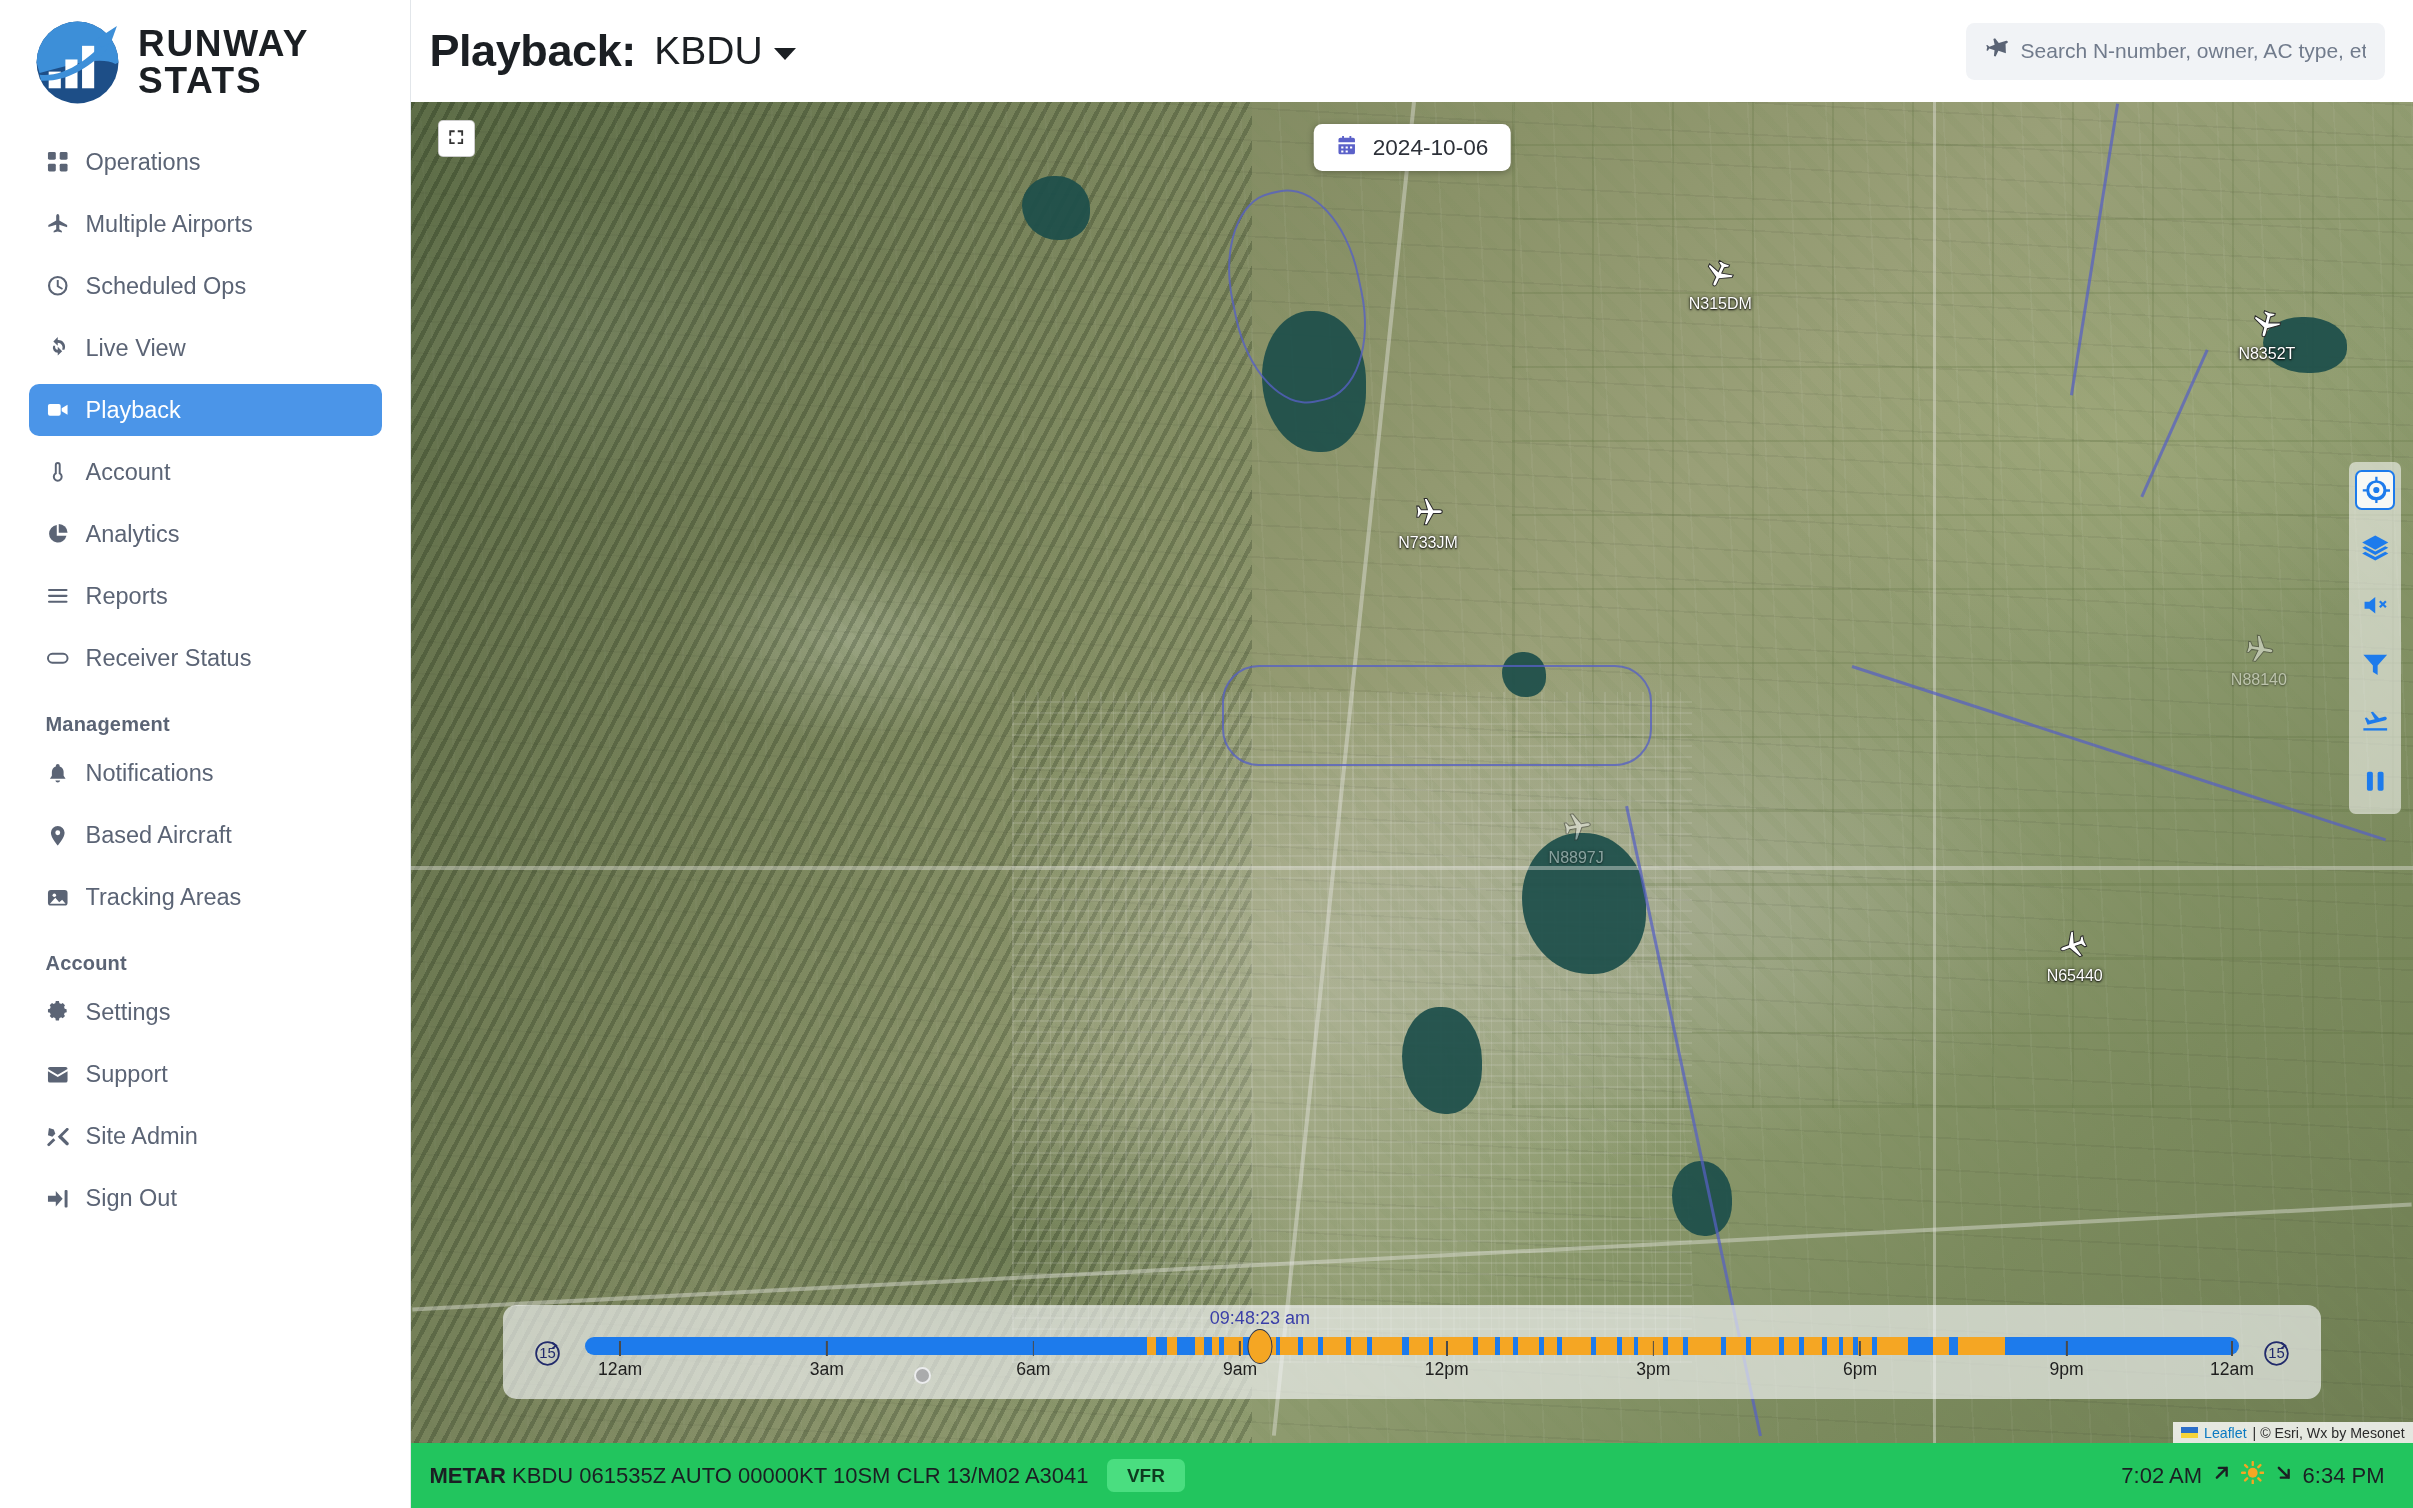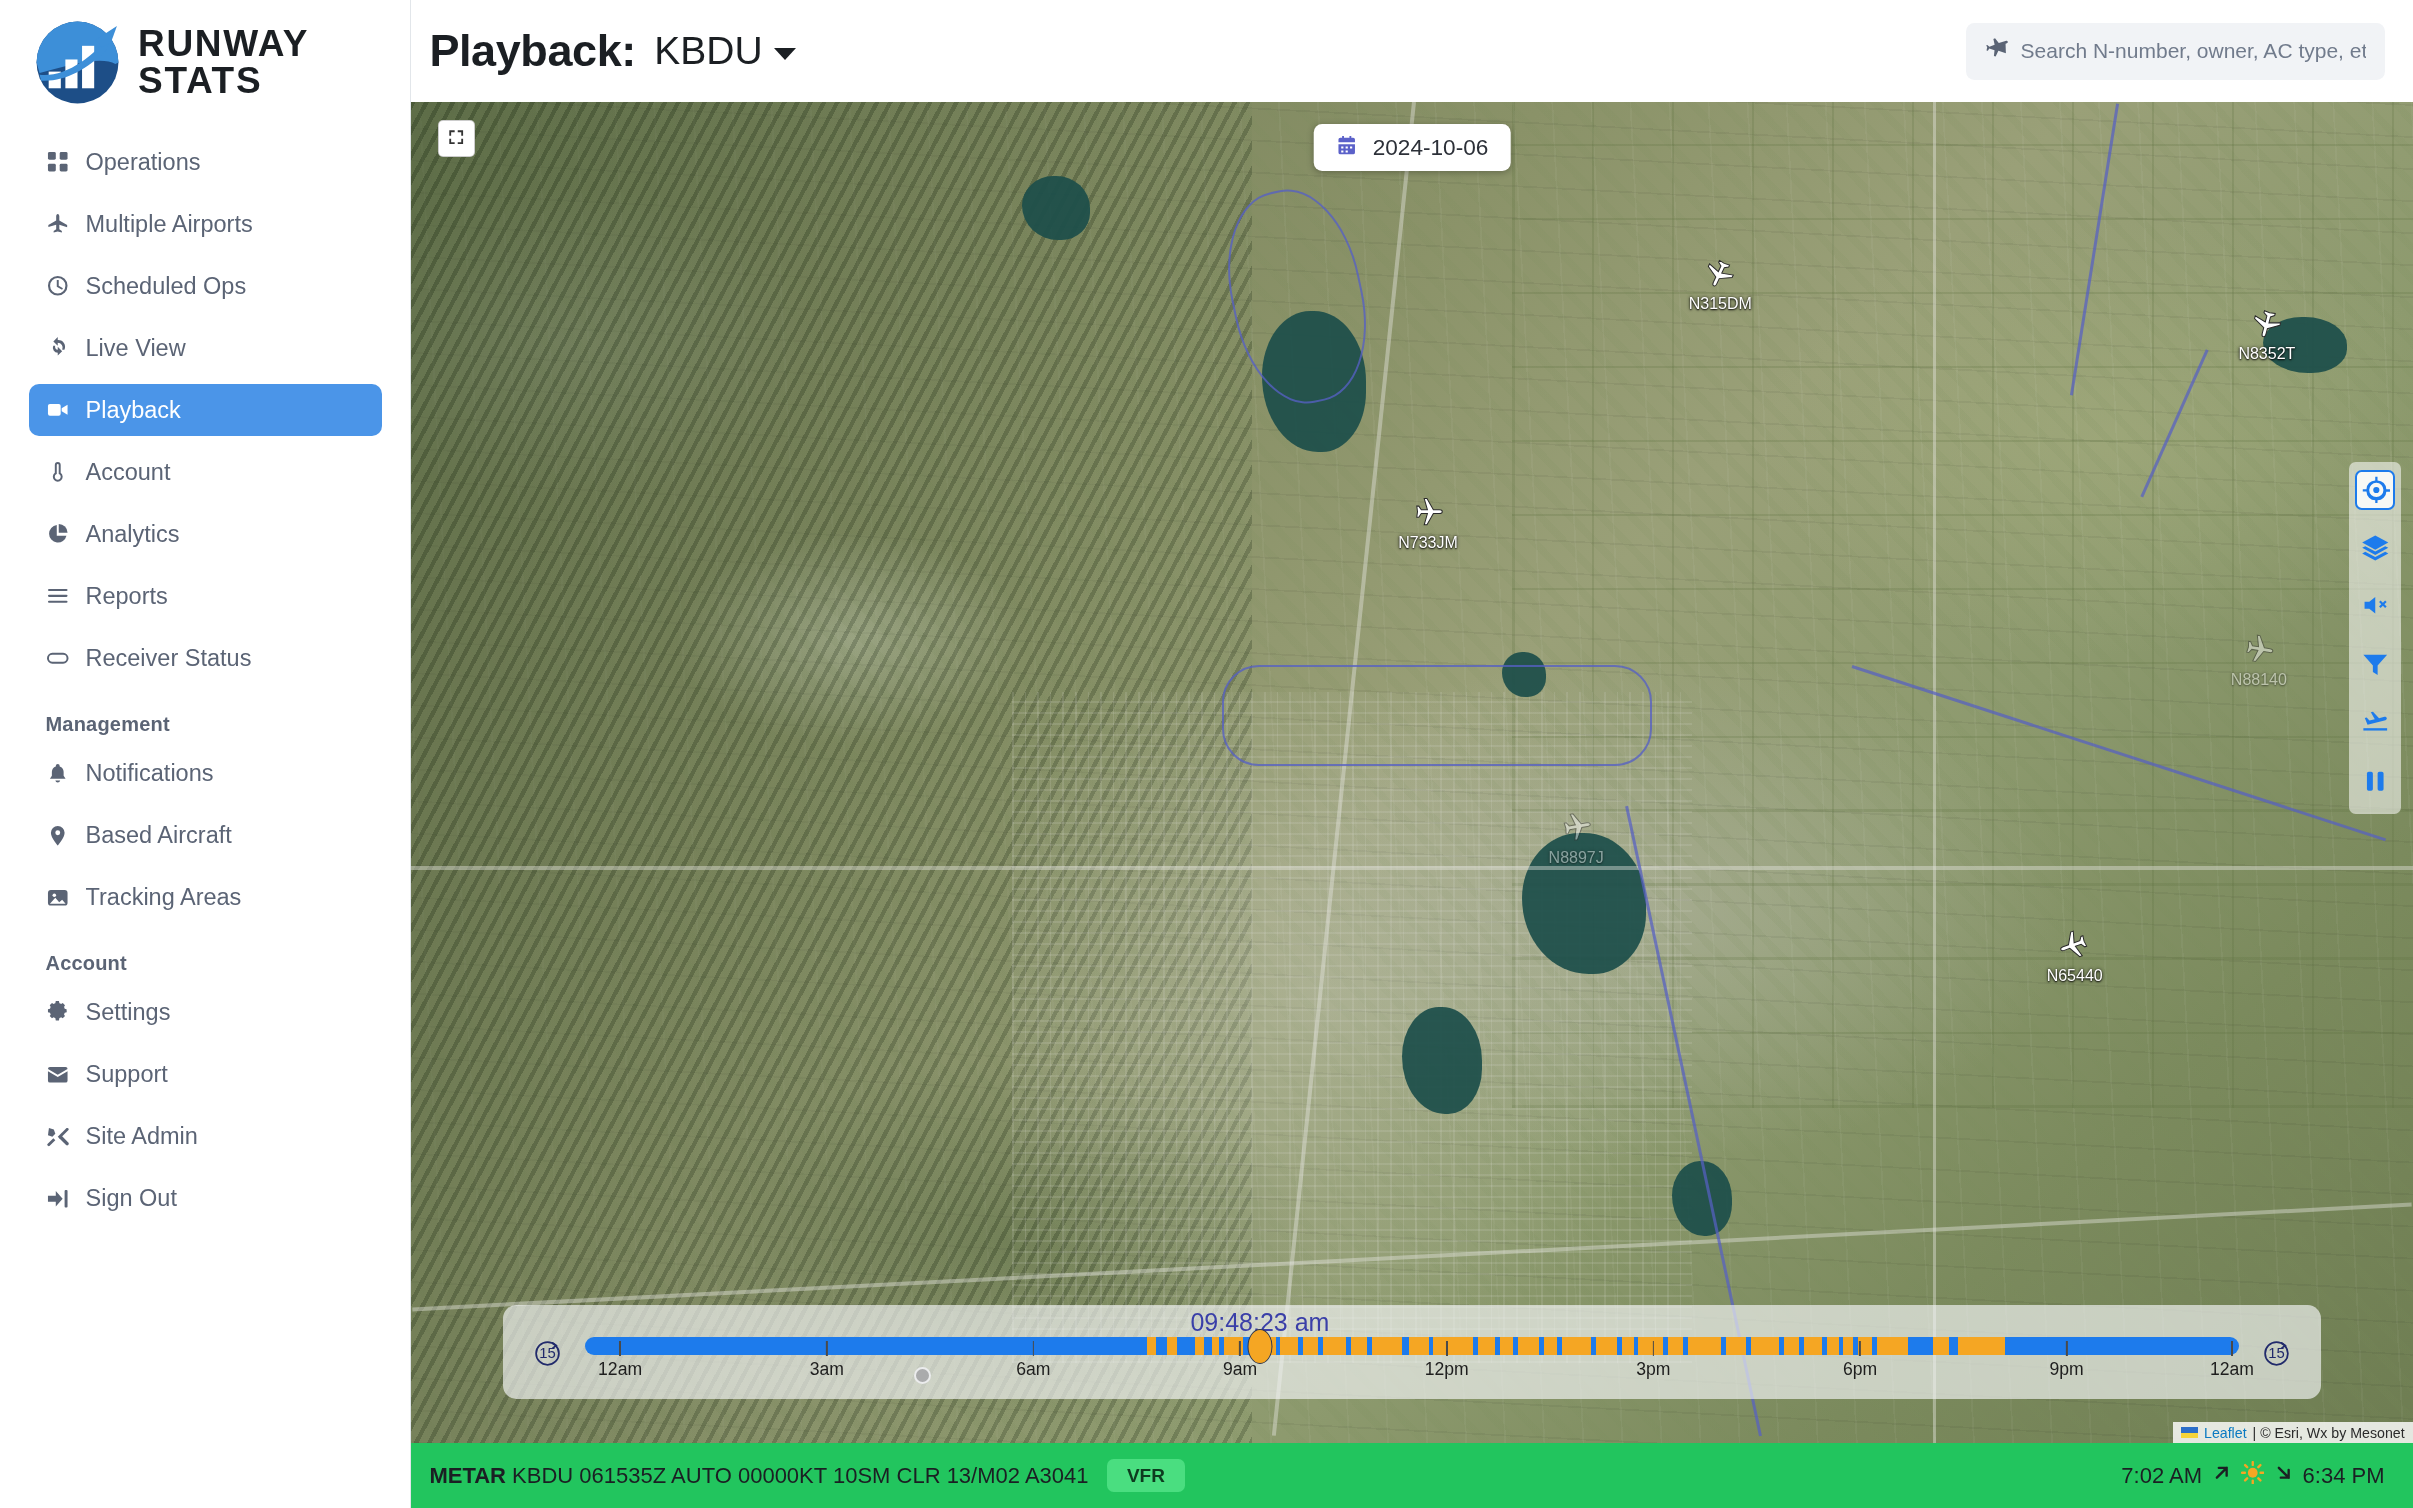--- a/index.html
+++ b/index.html
@@ -192,21 +192,21 @@
     position: absolute; left: 0; right: 0; top: 32px; height: 18.4px;
     background: #1d7bec; border-radius: 9.2px; overflow: hidden;
   }
   .seg { position: absolute; top: 0; height: 18.4px; }
   .tl-ticks { position: absolute; left: 0; right: 0; top: 36px; height: 39px; text-decoration: underline; }
   .tk { position: absolute; transform: translateX(-50%); display: flex; flex-direction: column; align-items: center; }
   .tk i { display: block; width: 1.7px; height: 15px; background: #4a4a4a; }
   .tk span { font-size: 17.6px; color: #1e1e1e; margin-top: 2.5px; }
   .cursor-lbl {
     position: absolute; top: 3.4px; transform: translateX(-50%);
-    font-size: 25px; color: #3a3fa8; white-space: nowrap;
+    font-size: 18px; color: #3a3fa8; white-space: nowrap;
   }
   .handle {
     position: absolute; top: 23.5px; transform: translateX(-50%);
     width: 25px; height: 35px; border-radius: 50%;
     background: #f5a623; border: 1.7px solid #2a3550;
   }
 
   
   .statusbar {
     height: 65px; flex: 0 0 65px;

